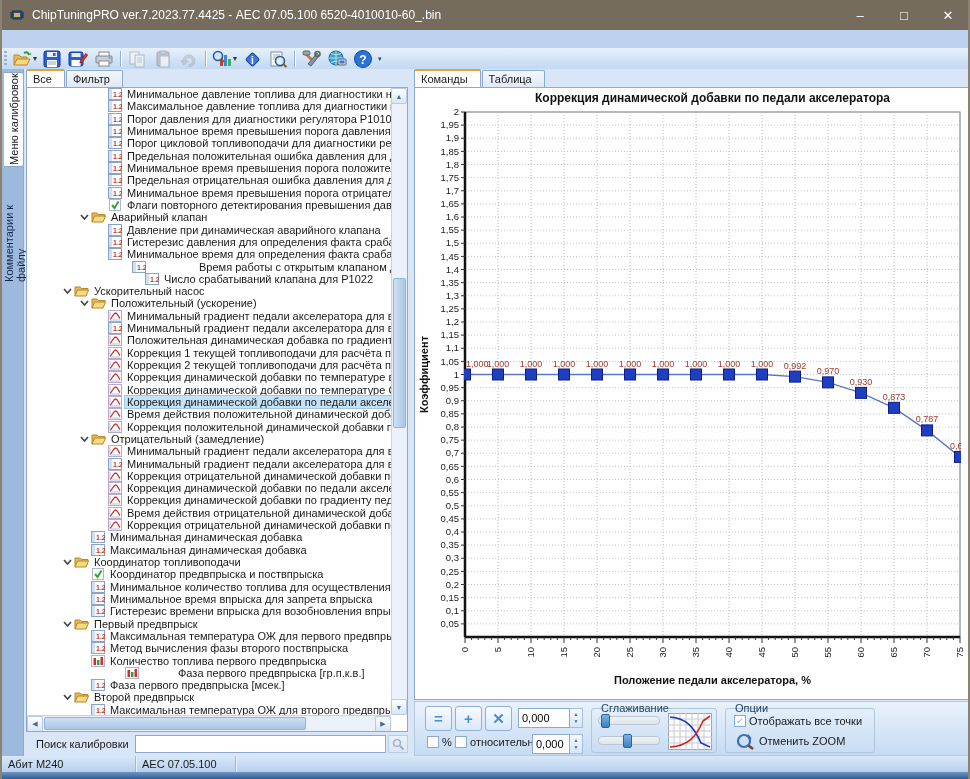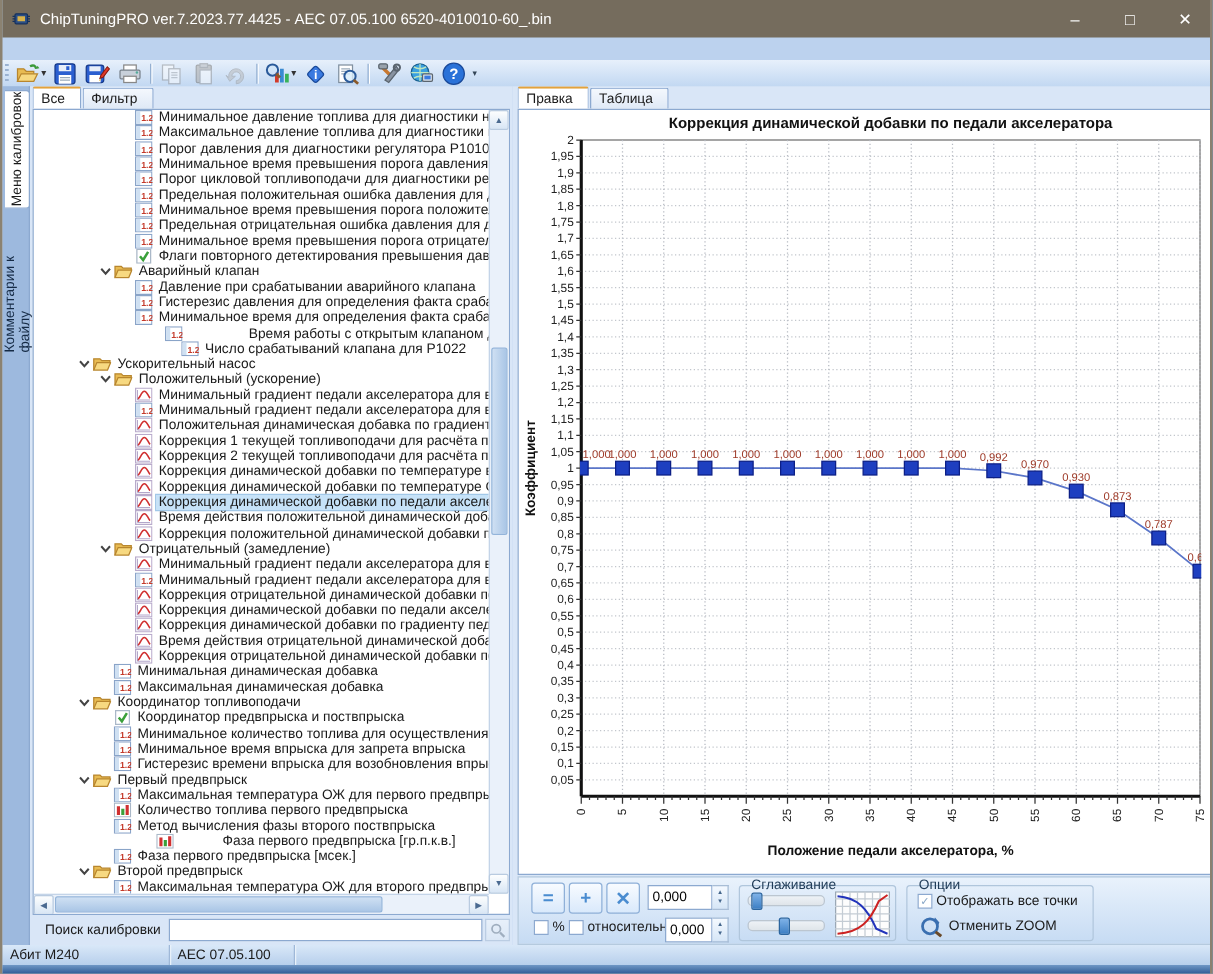--- a/index.html
+++ b/index.html
@@ -378,21 +378,21 @@
             </div>
             <div class="trow" style="padding-left: 68px;">
               <span class="tspace"></span>
               <span class="ticon">
                 <svg width="14" height="12">
                   <rect x="0.5" y="0.5" width="13" height="11" fill="#fff" stroke="#8aa4c8"></rect>
                   <rect x="1" y="1" width="3.2" height="10" fill="#cfe0f2"></rect>
                   <text x="5" y="9" font-size="7" font-weight="bold" fill="#c43a2a">1.2</text>
                 </svg>
               </span>
-              <span class="tlabel">Давление при срабатывании аварийного клапана</span>
+              <span class="tlabel">Давление при динамическая аварийного клапана</span>
             </div>
             <div class="trow" style="padding-left: 68px;">
               <span class="tspace"></span>
               <span class="ticon">
                 <svg width="14" height="12">
                   <rect x="0.5" y="0.5" width="13" height="11" fill="#fff" stroke="#8aa4c8"></rect>
                   <rect x="1" y="1" width="3.2" height="10" fill="#cfe0f2"></rect>
                   <text x="5" y="9" font-size="7" font-weight="bold" fill="#c43a2a">1.2</text>
                 </svg>
               </span>
@@ -761,38 +761,38 @@
                   <rect x="1" y="1" width="3.2" height="10" fill="#cfe0f2"></rect>
                   <text x="5" y="9" font-size="7" font-weight="bold" fill="#c43a2a">1.2</text>
                 </svg>
               </span>
               <span class="tlabel">Максимальная температура ОЖ для первого предвпрыска</span>
             </div>
             <div class="trow" style="padding-left: 51px;">
               <span class="tspace"></span>
               <span class="ticon">
                 <svg width="14" height="12">
+                  <rect x="0.5" y="0.5" width="13" height="11" fill="#fff" stroke="#8aa4c8"></rect>
+                  <rect x="1" y="1" width="3.2" height="10" fill="#cfe0f2"></rect>
+                  <text x="5" y="9" font-size="7" font-weight="bold" fill="#c43a2a">1.2</text>
+                </svg>
+              </span>
+              <span class="tlabel">Метод вычисления фазы второго поствпрыска</span>
+            </div>
+            <div class="trow" style="padding-left: 51px;">
+              <span class="tspace"></span>
+              <span class="ticon">
+                <svg width="14" height="12">
                   <rect x="0.5" y="0.5" width="13" height="11" fill="#fff" stroke="#aab8c8"></rect>
                   <rect x="2.5" y="3" width="2.5" height="7" fill="#d03030"></rect>
                   <rect x="6" y="5" width="2.5" height="5" fill="#3aa03a"></rect>
                   <rect x="9.5" y="2" width="2.5" height="8" fill="#d03030"></rect>
                 </svg>
               </span>
               <span class="tlabel">Количество топлива первого предвпрыска</span>
-            </div>
-            <div class="trow" style="padding-left: 51px;">
-              <span class="tspace"></span>
-              <span class="ticon">
-                <svg width="14" height="12">
-                  <rect x="0.5" y="0.5" width="13" height="11" fill="#fff" stroke="#8aa4c8"></rect>
-                  <rect x="1" y="1" width="3.2" height="10" fill="#cfe0f2"></rect>
-                  <text x="5" y="9" font-size="7" font-weight="bold" fill="#c43a2a">1.2</text>
-                </svg>
-              </span>
-              <span class="tlabel">Метод вычисления фазы второго поствпрыска</span>
             </div>
             <div class="trow" style="padding-left: 51px; gap: 34px;">
               <span class="tspace"></span>
               <span class="ticon">
                 <svg width="14" height="12">
                   <rect x="0.5" y="0.5" width="13" height="11" fill="#fff" stroke="#aab8c8"></rect>
                   <rect x="2.5" y="3" width="2.5" height="7" fill="#d03030"></rect>
                   <rect x="6" y="5" width="2.5" height="5" fill="#3aa03a"></rect>
                   <rect x="9.5" y="2" width="2.5" height="8" fill="#d03030"></rect>
                 </svg>
@@ -854,21 +854,21 @@
           <svg width="13" height="13">
               <circle cx="5" cy="5" r="3.4" fill="none" stroke="#7a8a9a" stroke-width="1.4"></circle>
               <line x1="8" y1="8" x2="11.5" y2="11.5" stroke="#7a8a9a" stroke-width="1.8"></line>
             </svg>
         </span>
       </div>
     </div>
 
     <div id="rightpanel">
       <div id="righttabs">
-        <span class="ltab active">Правка</span>
+        <span class="ltab active">Команды</span>
         <span class="ltab">Таблица</span>
       </div>
       <div id="chartbox">
           <svg width="553" height="614">
             <defs>
               <clipPath id="plotclip">
                 <rect x="49" y="0" width="497" height="614"></rect>
               </clipPath>
             </defs>
             <text x="297.5" y="14" font-size="12" font-weight="bold" text-anchor="middle" fill="#111">Коррекция динамической добавки по педали акселератора</text>

